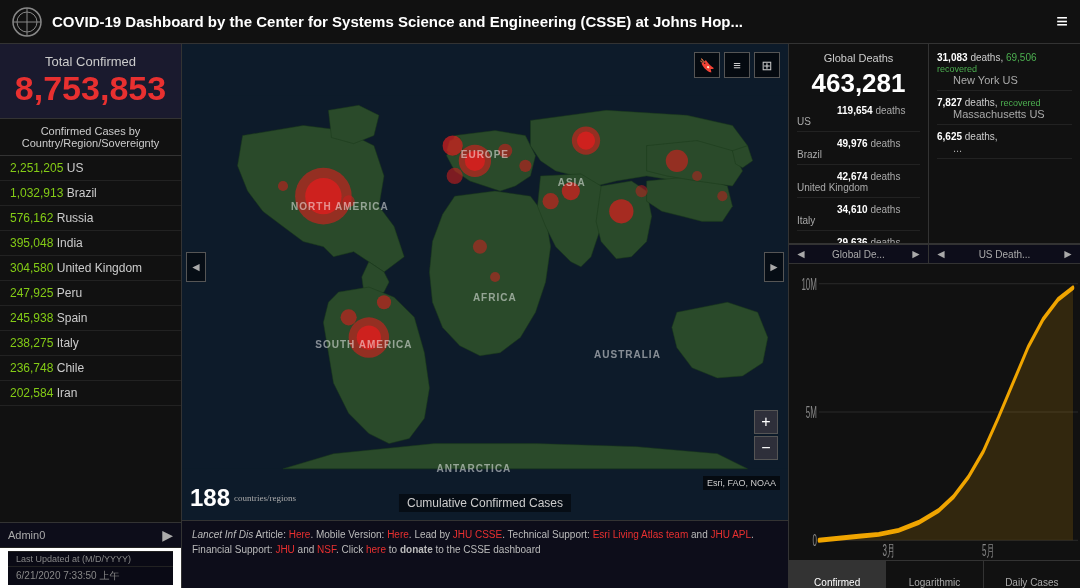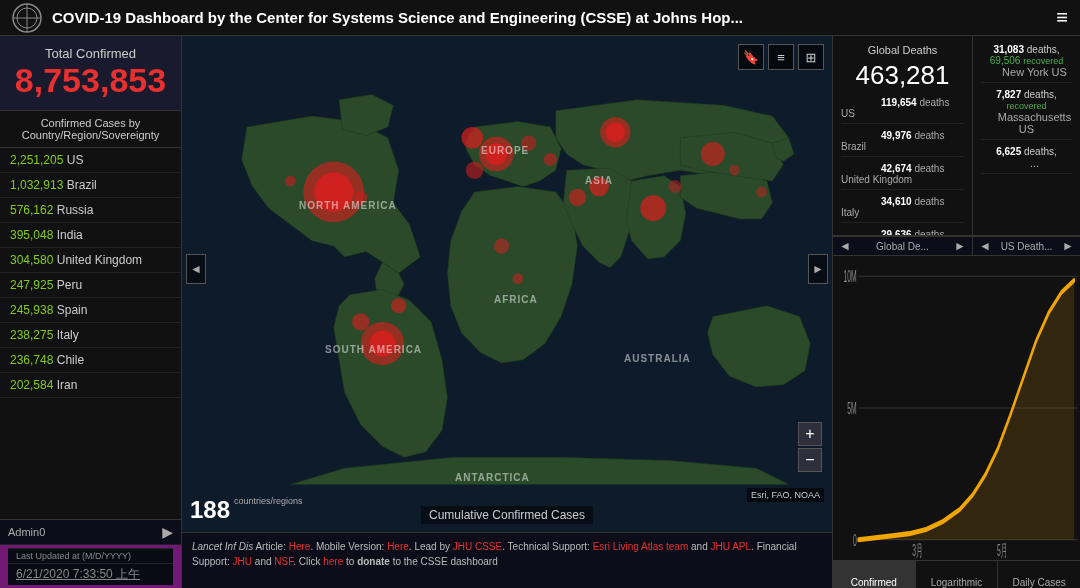--- a/index.html
+++ b/index.html
@@ -13,21 +13,21 @@
       display: flex;
       flex-direction: column;
     }
 
     
     .header {
       background: #111;
       display: flex;
       align-items: center;
       padding: 6px 12px;
-      height: 36px;
+      height: 44px;
       border-bottom: 1px solid #333;
     }
     .header-logo {
       width: 30px;
       height: 30px;
       margin-right: 10px;
       flex-shrink: 0;
     }
     .header-title {
       font-size: 15px;
@@ -223,50 +223,52 @@
       font-size: 12px;
       color: #ccc;
       background: rgba(0,0,0,0.5);
       padding: 2px 8px;
     }
     .map-counter {
       position: absolute;
       bottom: 8px;
       left: 8px;
       display: flex;
+      align-items: center;
       gap: 4px;
     }
     .map-count-num {
       font-size: 24px;
       font-weight: bold;
       color: #fff;
     }
     .map-count-label {
       font-size: 9px;
       color: #aaa;
       max-width: 40px;
       line-height: 1.2;
+      font-family: Liberation Serif, serif;
     }
 
     
     .info-bar {
       background: #0d0d1a;
       border-top: 1px solid #333;
       padding: 6px 10px;
       font-size: 10px;
       color: #bbb;
       line-height: 1.5;
-      height: 56px;
+      height: 68px;
       overflow: hidden;
     }
     .info-bar a { color: #e83030; text-decoration: none; }
 
     
     .right-panels {
-      width: 248px;
+      width: 292px;
       display: flex;
       flex-direction: column;
       border-left: 1px solid #333;
       flex-shrink: 0;
     }
     .right-top {
       display: flex;
       height: 200px;
       border-bottom: 1px solid #333;
     }
@@ -281,21 +283,21 @@
     .panel-global-deaths::-webkit-scrollbar { width: 3px; }
     .panel-global-deaths::-webkit-scrollbar-thumb { background: #444; }
     .panel-title {
       font-size: 11px;
       color: #ccc;
       text-align: center;
       margin-bottom: 4px;
     }
     .panel-big-num {
       font-size: 26px;
-      font-weight: normal;
+      font-weight: bold;
       color: #fff;
       text-align: center;
       margin-bottom: 6px;
     }
     .death-entry {
       font-size: 10px;
       color: #ccc;
       margin-bottom: 6px;
       border-bottom: 1px solid #222;
       padding-bottom: 4px;
@@ -315,21 +317,20 @@
       overflow-y: auto;
       scrollbar-width: thin;
       font-size: 10px;
     }
     .panel-us-state::-webkit-scrollbar { width: 3px; }
     .panel-us-state::-webkit-scrollbar-thumb { background: #444; }
     .us-state-entry {
       margin-bottom: 6px;
       border-bottom: 1px solid #222;
       padding-bottom: 4px;
-      text-align: center;
     }
     .us-state-deaths { font-weight: bold; color: #fff; font-size: 10px; }
     .us-state-recovered { color: #4caf50; }
     .us-state-name { color: #aaa; font-size: 11px; padding-left: 16px; }
     .panel-nav-row {
       display: flex;
       align-items: center;
       justify-content: space-between;
       background: #0d0d1a;
       border-top: 1px solid #333;
@@ -419,23 +420,23 @@
         <div class="list-item"><span class="confirmed-count">247,925</span> <span class="country-name">Peru</span></div>
         <div class="list-item"><span class="confirmed-count">245,938</span> <span class="country-name">Spain</span></div>
         <div class="list-item"><span class="confirmed-count">238,275</span> <span class="country-name">Italy</span></div>
         <div class="list-item"><span class="confirmed-count">236,748</span> <span class="country-name">Chile</span></div>
         <div class="list-item"><span class="confirmed-count">202,584</span> <span class="country-name">Iran</span></div>
       </div>
     <div class="sidebar-nav" style="display:flex;align-items:center;justify-content:space-between;padding:4px 8px;background:#0d0d1a;border-top:1px solid #333;">
       <span class="admin-label">Admin0</span>
       <button class="sidebar-nav-btn">▶</button>
     </div>
-    <div style="padding:3px 8px;background:#701a75;border-top:1px solid #222;">
+    <div style="padding:3px 8px;background:#ffffff;border-top:1px solid #222;">
       <div class="last-updated" style="font-size:9px;color:#888;">Last Updated at (M/D/YYYY)</div>
-      <div class="last-updated" style="font-size:12px;color:#888;text-decoration:underline;">6/21/2020 7:33:50 上午</div>
+      <div class="last-updated" style="font-size:10px;color:#888;">6/21/2020 7:33:50 上午</div>
     </div>
   </div>
 
   <div class="map-area">
     <div class="map-toolbar">
       <button class="map-toolbar-btn">🔖</button>
       <button class="map-toolbar-btn">≡</button>
       <button class="map-toolbar-btn">⊞</button>
     </div>
     <div class="map-container">

